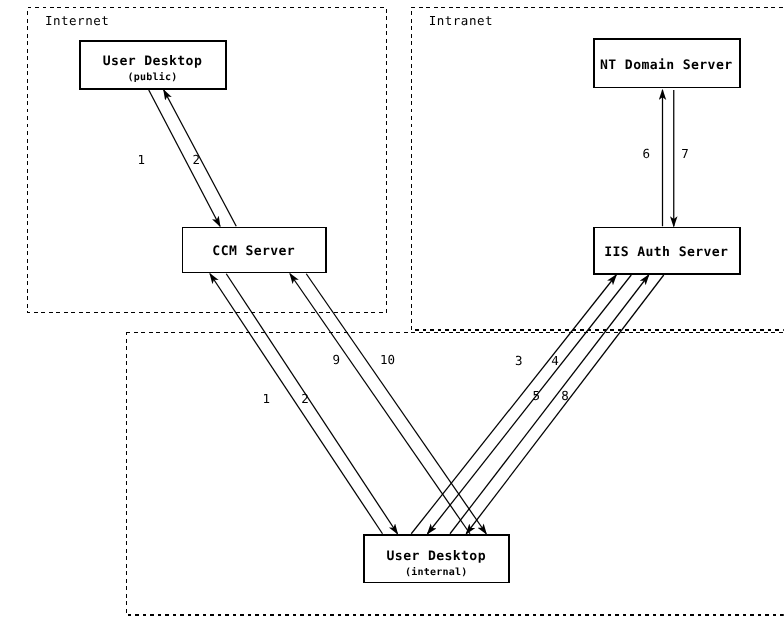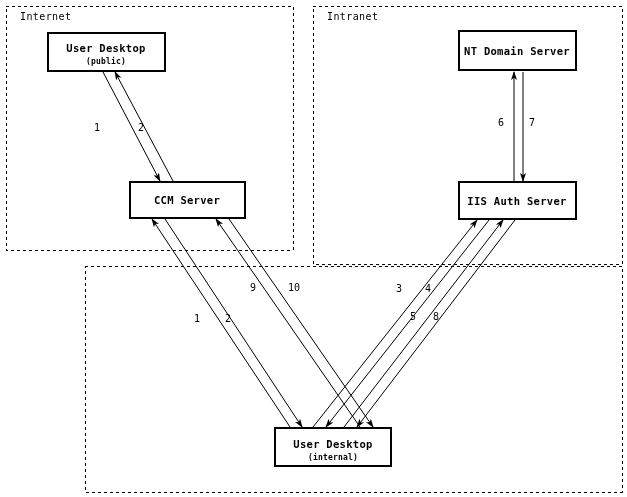--- a/index.html
+++ b/index.html
@@ -10,20 +10,21 @@
   body {
     width: 627px;
     height: 497px;
     font-family: "DejaVu Sans Mono", monospace;
     overflow: hidden;
   }
   #diagram-root {
     position: relative;
     width: 523px;
     height: 497px;
+    padding-left: 16px;
   }
   svg#diagram-svg {
     display: block;
     width: 627px;
     height: 497px;
   }
   .zone-box {
     fill: none;
     stroke: #000000;
     stroke-width: 1;

